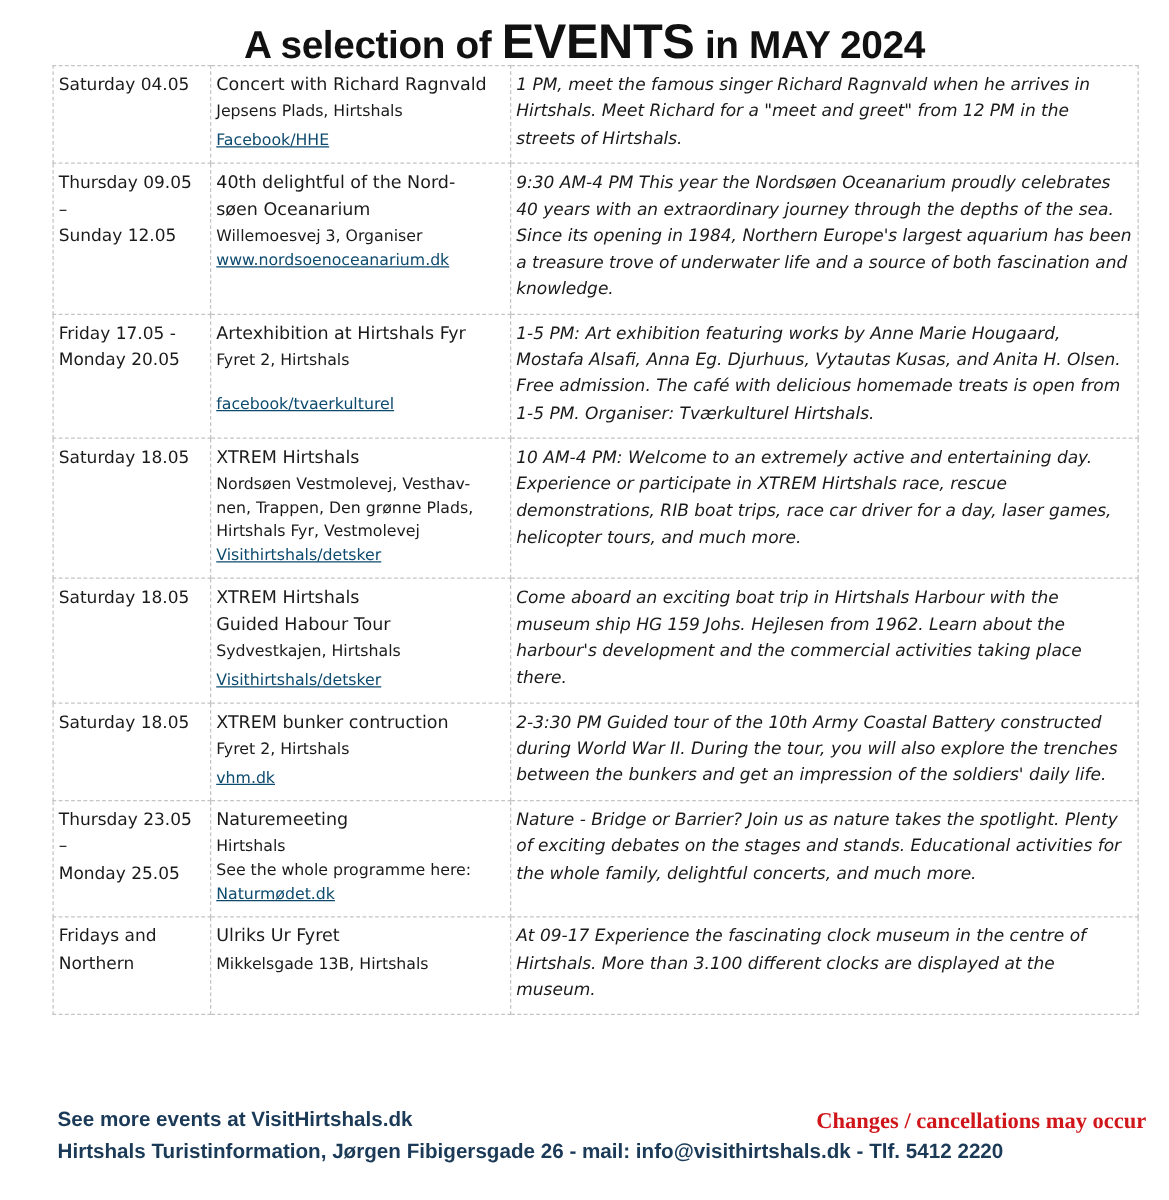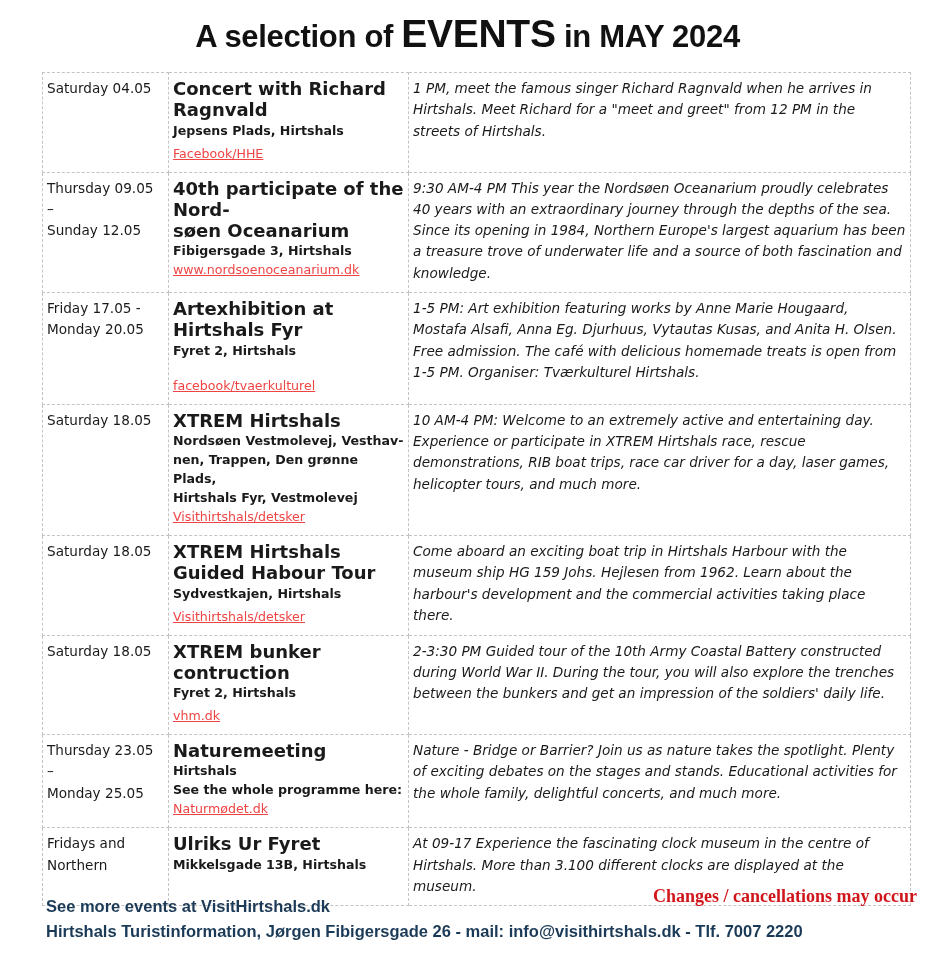--- a/index.html
+++ b/index.html
@@ -1,30 +1,30 @@
 <!DOCTYPE html>
 <html><head>
   <meta charset="utf-8">
   <style>
     html, body { margin: 0; padding: 0; background: #ffffff; }
     body { width: 935px; height: 960px; position: relative; overflow: hidden; font-family: "DejaVu Sans", sans-serif; color: #1a1a1a; }
     .title { position: absolute; top: 12px; left: 0; width: 935px; text-align: center; font-family: "Liberation Sans", sans-serif; font-weight: bold; font-size: 31px; color: #111; letter-spacing: -0.3px; }
     .title .big { font-size: 39px; }
-    table.events { position: absolute; top: 72px; left: 42px; width: 868px; border-collapse: collapse; table-layout: fixed; }
+    table.events { position: absolute; top: 52px; left: 42px; width: 868px; border-collapse: collapse; table-layout: fixed; }
     table.events td { border: 1px dashed #c4c4c4; vertical-align: top; padding: 5px 4px 8px 4px; font-size: 13.6px; line-height: 21.3px; }
     col.c-date { width: 126px; }
     col.c-name { width: 240px; }
     col.c-desc { width: 502px; }
-    .ev-title { font-weight: bold; font-size: 18px; }
-    .ev-loc { font-size: 12.6px; line-height: 19px; display: block; font-weight: bold; }
-    .ev-link { font-size: 12.6px; line-height: 20px; color: #ef4444; text-decoration: underline; display: block; }
+    .ev-title { font-weight: normal; font-size: 14px; }
+    .ev-loc { font-size: 12.6px; line-height: 19px; display: block; }
+    .ev-link { font-size: 12.6px; line-height: 20px; color: #0c4a6e; text-decoration: underline; display: block; }
     .gap { display: block; height: 4px; }
     .gap-lg { display: block; height: 16px; }
     td.desc { padding-left: 4px; padding-right: 6px; font-style: italic; }
-    .footer-left { position: absolute; left: 46px; font-family: "Liberation Sans", sans-serif; font-weight: bold; color: #1b3a57; font-size: 16.5px; margin-top: 10px; }
+    .footer-left { position: absolute; left: 46px; font-family: "Liberation Sans", sans-serif; font-weight: bold; color: #1b3a57; font-size: 16.5px; }
     .f1 { top: 887px; }
     .f2 { top: 912px; }
     .footer-right { position: absolute; right: 18px; top: 886px; font-family: "Liberation Serif", serif; font-weight: bold; color: #d0161b; font-size: 18px; text-align: center; }
   </style>
 </head>
 <body>
 
 <div class="title"><span>A selection of </span><span class="big">EVENTS</span><span> in MAY 2024</span></div>
 
 <table class="events">
@@ -46,23 +46,23 @@
         </td>
         <td class="desc">1 PM, meet the famous singer Richard Ragnvald when he arrives in Hirtshals. Meet Richard for a "meet and greet" from 12 PM in the streets of Hirtshals.</td>
       </tr>
       <tr>
         <td>
           <div>Thursday 09.05</div>
           <div>–</div>
           <div>Sunday 12.05</div>
         </td>
         <td>
-          <div class="ev-title">40th participate of the Nord-</div>
+          <div class="ev-title">40th delightful of the Nord-</div>
           <div class="ev-title">søen Oceanarium</div>
-          <span class="ev-loc">Fibigersgade 3, Hirtshals</span>
+          <span class="ev-loc">Willemoesvej 3, Organiser</span>
           <a class="ev-link" href="#">www.nordsoenoceanarium.dk</a>
         </td>
         <td class="desc">9:30 AM-4 PM This year the Nordsøen Oceanarium proudly celebrates 40 years with an extraordinary journey through the depths of the sea. Since its opening in 1984, Northern Europe's largest aquarium has been a treasure trove of underwater life and a source of both fascination and knowledge.</td>
       </tr>
       <tr>
         <td>
           <div>Friday 17.05 -</div>
           <div>Monday 20.05</div>
         </td>
         <td>
@@ -134,13 +134,13 @@
           <div class="ev-title">Ulriks Ur Fyret</div>
           <span class="ev-loc">Mikkelsgade 13B, Hirtshals</span>
         </td>
         <td class="desc">At 09-17 Experience the fascinating clock museum in the centre of Hirtshals. More than 3.100 different clocks are displayed at the museum.</td>
       </tr>
     </tbody>
 </table>
 
 <div class="footer-left f1">See more events at VisitHirtshals.dk</div>
 <div class="footer-right">Changes / cancellations may occur</div>
-<div class="footer-left f2">Hirtshals Turistinformation, Jørgen Fibigersgade 26 -  mail: info@visithirtshals.dk - Tlf.  7007 2220</div>
+<div class="footer-left f2">Hirtshals Turistinformation, Jørgen Fibigersgade 26 -  mail: info@visithirtshals.dk - Tlf.  5412 2220</div>
 
 </body></html>

